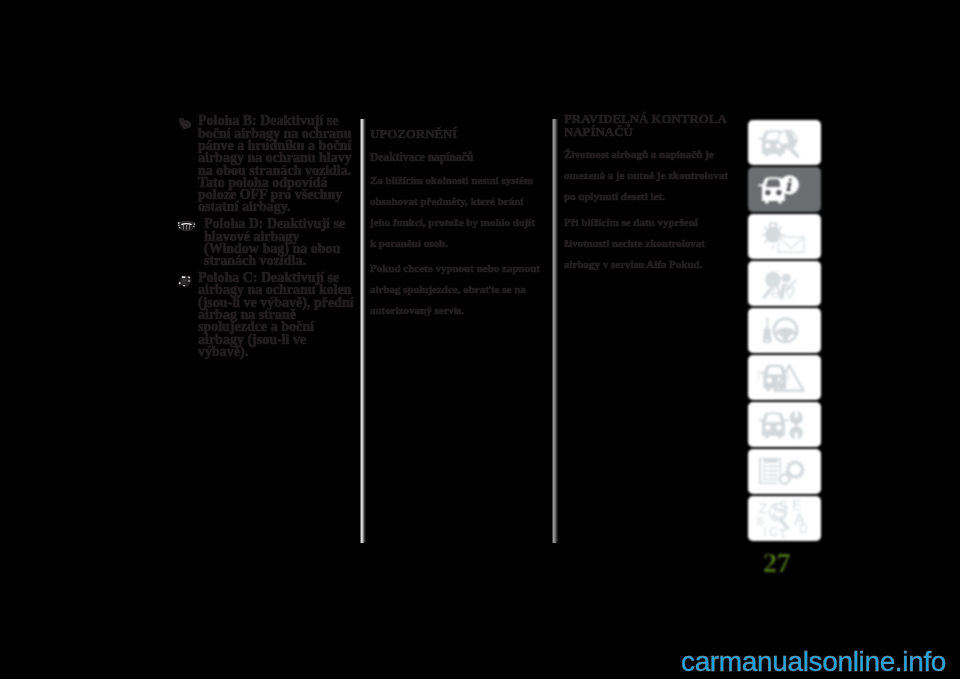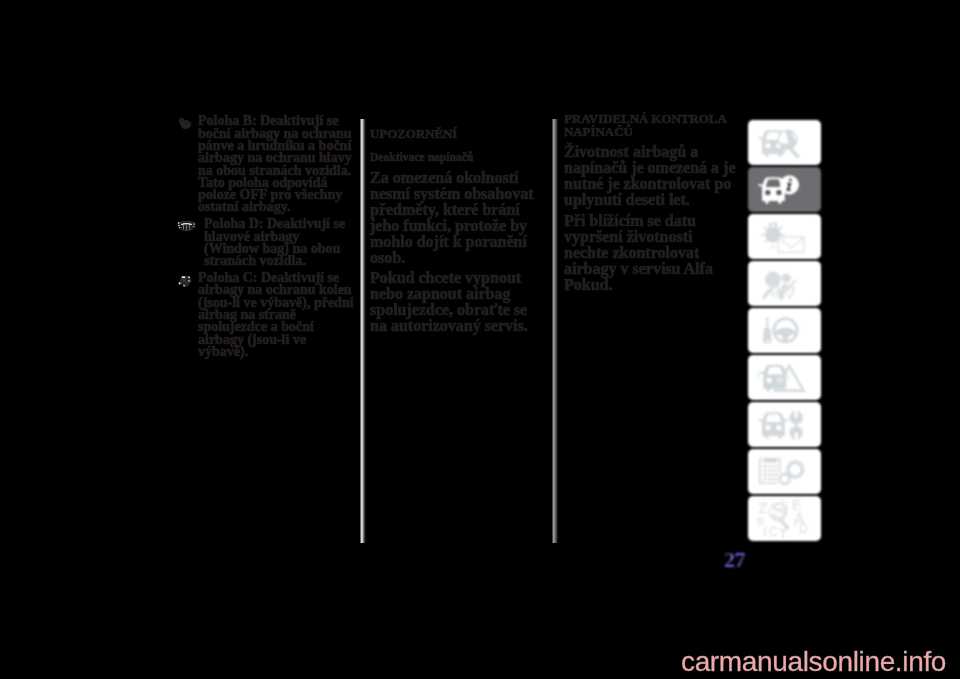--- a/index.html
+++ b/index.html
@@ -8,35 +8,35 @@
   .col{position:absolute;color:#231f20;font-weight:bold;filter:blur(0.62px);}
   .c1{left:198px;top:115.4px;width:158px;}
   .c2{left:370px;top:115.6px;width:172px;margin-top:12px;}
   .c3{left:564px;top:113.4px;width:173px;}
   .bullet{position:relative;-webkit-text-stroke:0.72px #231f20;font-size:14px;line-height:12.3px;margin:0 0 4.6px 0;}
   .bullet.b3{padding-left:6px;}
   .bico{position:absolute;left:-21px;top:1.5px;width:18px;height:13px;display:block;}
   .bullet.b3 .bico{left:-21px;top:1.8px;width:20px;height:14px;}
   .h1{-webkit-text-stroke:0.72px #231f20;font-size:12.9px;line-height:12.3px;margin:0 0 12.6px 0;}
   .h2{-webkit-text-stroke:0.72px #231f20;font-size:11.6px;line-height:12.3px;margin:0 0 5.4px 0;}
-  .p{-webkit-text-stroke:0.72px #231f20;font-size:16px;line-height:16px;margin:0 0 4.3px 0;}
+  .p{-webkit-text-stroke:0.72px #231f20;font-size:11px;line-height:21px;margin:0 0 4.3px 0;}
   .c2 .p:last-child{margin-top:1.2px;}
   .c3 .h1{margin:0 0 6.5px 0;}
   .c3 .p{margin:0 0 4.3px 0;}
   .divider{position:absolute;top:119px;height:424px;width:6px;}
   .d1{left:360px;background:linear-gradient(to right,#0a0a0a 0%,#d4d4d4 18%,#e4e4e4 32%,#b0b0b0 48%,#4a4a4a 68%,#1e1e1e 86%,#050505 100%);}
   .d2{left:552px;background:linear-gradient(to right,#0a0a0a 0%,#8e8e8e 18%,#9a9a9a 32%,#7c7c7c 48%,#4a4a4a 68%,#262626 86%,#050505 100%);}
   .tabs{position:absolute;left:748px;top:120px;width:73px;}
   .tab{position:relative;width:73px;height:45px;border-radius:5px;margin-bottom:2px;display:flex;align-items:center;justify-content:center;}
   .tab::before{content:"";position:absolute;left:0;top:0;right:0;bottom:0;background:#fff;border-radius:5px;filter:blur(0.8px);}
   .tab>svg{position:relative;z-index:1;filter:blur(0.8px);}
   .tab.sel::before{background:#6d6e71;}
   .tab svg{display:block;}
-  .pageno{position:absolute;left:724px;top:547px;font-weight:bold;font-size:22px;color:#8b5cf6;letter-spacing:-.6px;-webkit-text-stroke:0.7px #231f20;filter:blur(0.8px);}
-  .wm{position:absolute;left:681px;top:646px;font-family:"Liberation Sans",sans-serif;font-size:28px;color:#fca5a5;letter-spacing:-.35px;-webkit-text-stroke:0.35px #a0a0a0;}
+  .pageno{position:absolute;left:763px;top:547px;font-weight:bold;font-size:28px;color:#4d7c0f;letter-spacing:-.6px;-webkit-text-stroke:0.7px #231f20;filter:blur(0.8px);}
+  .wm{position:absolute;left:681px;top:646px;font-family:"Liberation Sans",sans-serif;font-size:28px;color:#0ea5e9;letter-spacing:-.35px;-webkit-text-stroke:0.35px #a0a0a0;}
 </style>
 </head>
 <body>
 
 <div class="page">
   <div class="divider d1"></div>
   <div class="divider d2"></div>
 
   <div class="col c1">
       <div class="bullet"><span class="bico"><svg width="17" height="13" viewBox="0 0 17 13">
@@ -65,21 +65,21 @@
    <path d="M6.2,11.0 L8.2,11.2 L8.0,12.5 L6.2,12.3 Z" fill="#cfcfcf"></path>
    <path d="M11.4,6.0 L13.0,6.4 L12.6,7.8 L11.0,7.4 Z" fill="#bcbcbc"></path>
    <path d="M5.6,5.0 L9.4,5.4 L8.8,8.0 L5.2,7.6 Z" fill="#3b3738"></path>
  </g>
           </svg></span><span>Poloha C: Deaktivují se airbagy na ochranu kolen (jsou-li ve výbavě), přední airbag na straně spolujezdce a boční airbagy (jsou-li ve výbavě).</span></div>
   </div>
 
   <div class="col c2">
       <div class="h1">UPOZORNĚNÍ</div>
       <div class="h2">Deaktivace napínačů</div>
-      <p class="p">Za omezená okolností nesmí systém obsahovat předměty, které brání jeho funkci, protože by mohlo dojít k poranění osob.</p>
+      <p class="p">Za blížícím okolností nesmí systém obsahovat předměty, které brání jeho funkci, protože by mohlo dojít k poranění osob.</p>
       <p class="p">Pokud chcete vypnout nebo zapnout airbag spolujezdce, obraťte se na autorizovaný servis.</p>
   </div>
 
   <div class="col c3">
       <div class="h1">PRAVIDELNÁ KONTROLA NAPÍNAČŮ</div>
       <p class="p">Životnost airbagů a napínačů je omezená a je nutné je zkontrolovat po uplynutí deseti let.</p>
       <p class="p">Při blížícím se datu vypršení životnosti nechte zkontrolovat airbagy v servisu Alfa Pokud.</p>
   </div>
 
   <div class="tabs">

